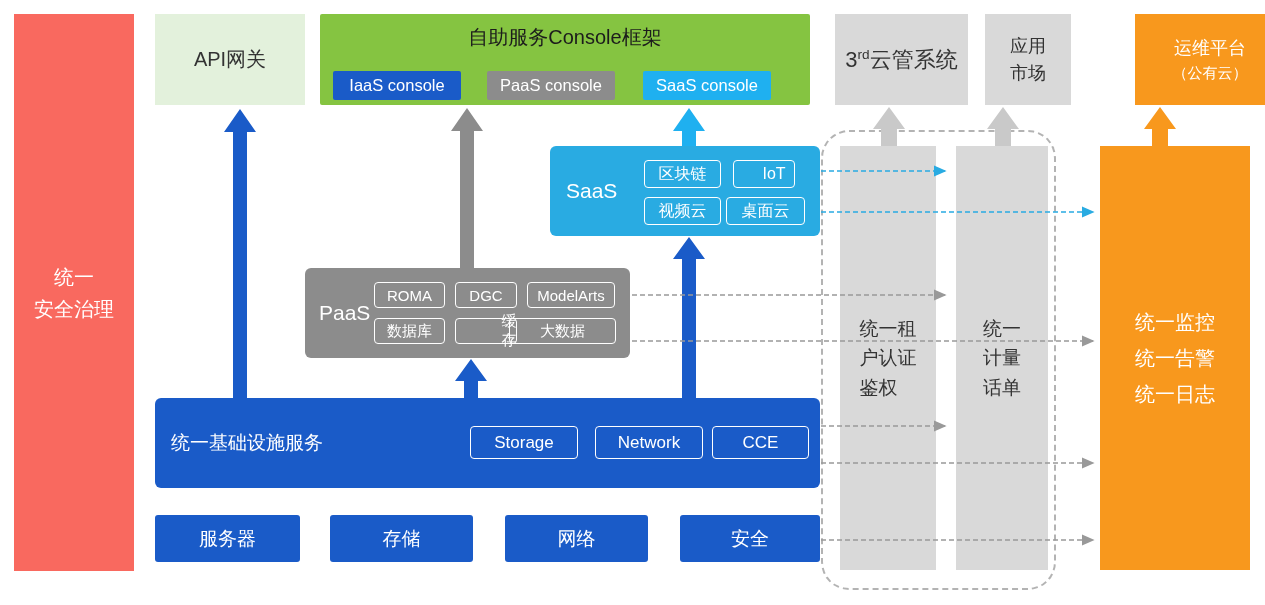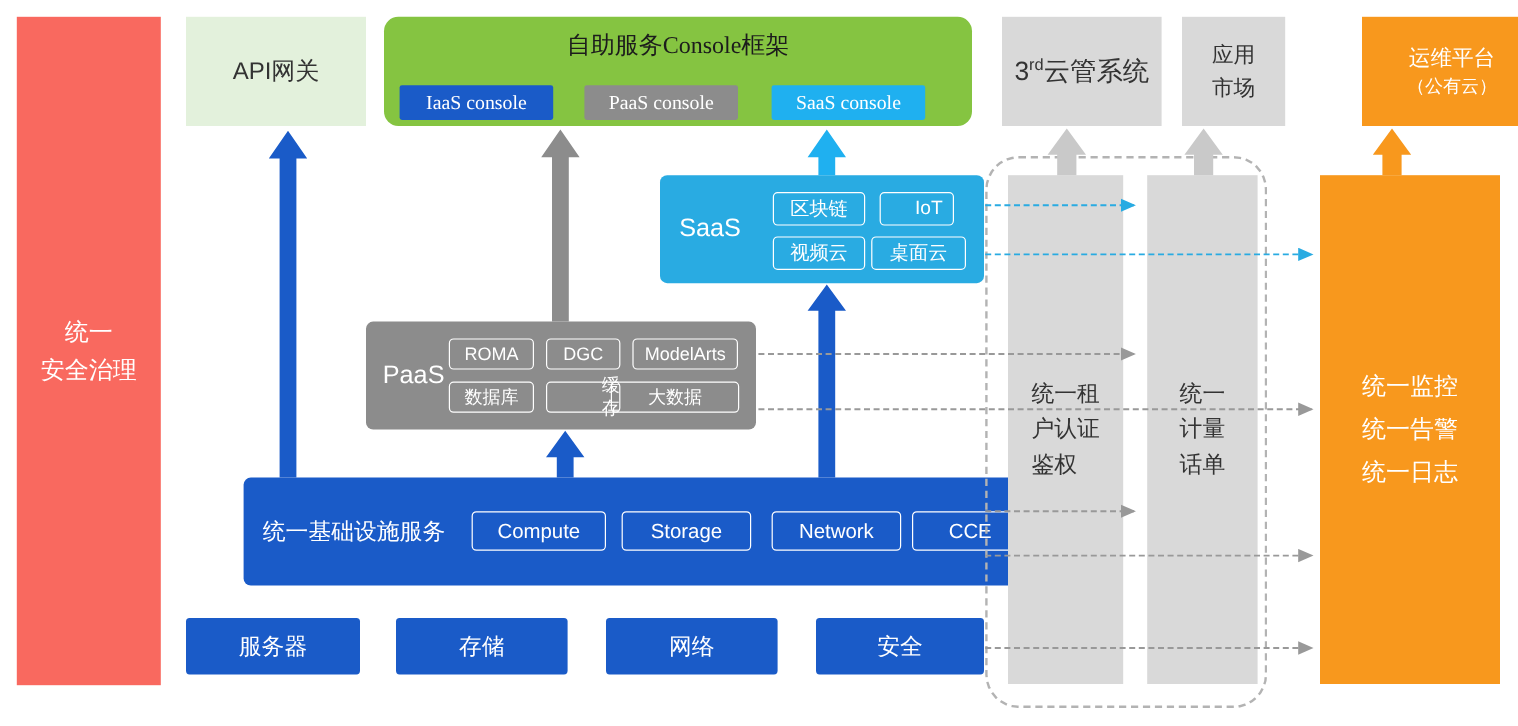--- a/index.html
+++ b/index.html
@@ -3,21 +3,21 @@
 <meta charset="utf-8">
 <style>
   * { margin:0; padding:0; box-sizing:border-box; }
   body { font-family:"Liberation Sans","DejaVu Sans",sans-serif; background:#fff; }
   #canvas { position:relative; width:1265px; height:605px; background:#fff; overflow:hidden; }
   .abs { position:absolute; }
   .flexc { display:flex; align-items:center; justify-content:center; }
 
   .red-bar { background:var(--red); color:#fff; font-size:20px; text-align:center; line-height:1.6; }
   .lightgreen-box { background:var(--light_green); color:#333; font-size:20px; }
-  .green-frame { background:var(--green); border-radius:12px;font-family:Liberation Serif, serif; }
+  .green-frame { background:var(--green); border-radius:2px; }
   .frame-title { position:absolute; top:10px; left:0; right:0; text-align:center; font-size:20px; color:#1c1c1c; }
   .console-chip { position:absolute; height:29px; color:#fff; font-size:16.5px; display:flex; align-items:center; justify-content:center; border-radius:2px; }
   .chip-blue { background:var(--blue); }
   .chip-gray { background:var(--gray); }
   .chip-cyan { background:var(--cyan2); }
 
   .lightgray-box { background:var(--light_gray); color:#333; }
   .orange-box { background:var(--orange); color:#fff; }
 
   .cyan-panel { background:var(--cyan); border-radius:6px; }
@@ -99,23 +99,22 @@
   <div class="abs gray-panel" style="left:305px; top:268px; width:325px; height:90px;">
     <div class="panel-label" style="left:14px;">PaaS</div>
     <div class="white-chip" style="left:69px; top:14px; width:71px; height:26px; font-size:15px;">ROMA</div>
     <div class="white-chip" style="left:150px; top:14px; width:62px; height:26px; font-size:15px;">DGC</div>
     <div class="white-chip" style="left:222px; top:14px; width:88px; height:26px; font-size:15px;">ModelArts</div>
     <div class="white-chip" style="left:69px; top:50px; width:71px; height:26px; font-size:15px;">数据库</div>
     <div class="white-chip" style="left:150px; top:50px; width:62px; height:26px; font-size:15px;padding-left:46px;">缓存</div>
     <div class="white-chip" style="left:204px; top:50px; width:107px; height:26px; font-size:15px;">大数据</div>
   </div>
 
-  <div class="abs blue-panel" style="left:155px; top:398px; width:665px; height:90px;margin-left:48px;">
+  <div class="abs blue-panel" style="left:155px; top:398px; width:665px; height:90px;">
     <div class="panel-label" style="font-size:19px;">统一基础设施服务</div>
-    <div class="white-chip" style="left:190px; top:28px; width:112px; height:33px; font-size:17px;">Compute</div>
     <div class="white-chip" style="left:315px; top:28px; width:108px; height:33px; font-size:17px;">Storage</div>
     <div class="white-chip" style="left:440px; top:28px; width:108px; height:33px; font-size:17px;">Network</div>
     <div class="white-chip" style="left:557px; top:28px; width:97px; height:33px; font-size:17px;">CCE</div>
   </div>
 
   <div class="abs infra-chip flexc" style="left:155px; top:515px; width:145px; height:47px;">服务器</div>
   <div class="abs infra-chip flexc" style="left:330px; top:515px; width:143px; height:47px;">存储</div>
   <div class="abs infra-chip flexc" style="left:505px; top:515px; width:143px; height:47px;">网络</div>
   <div class="abs infra-chip flexc" style="left:680px; top:515px; width:140px; height:47px;">安全</div>
 

